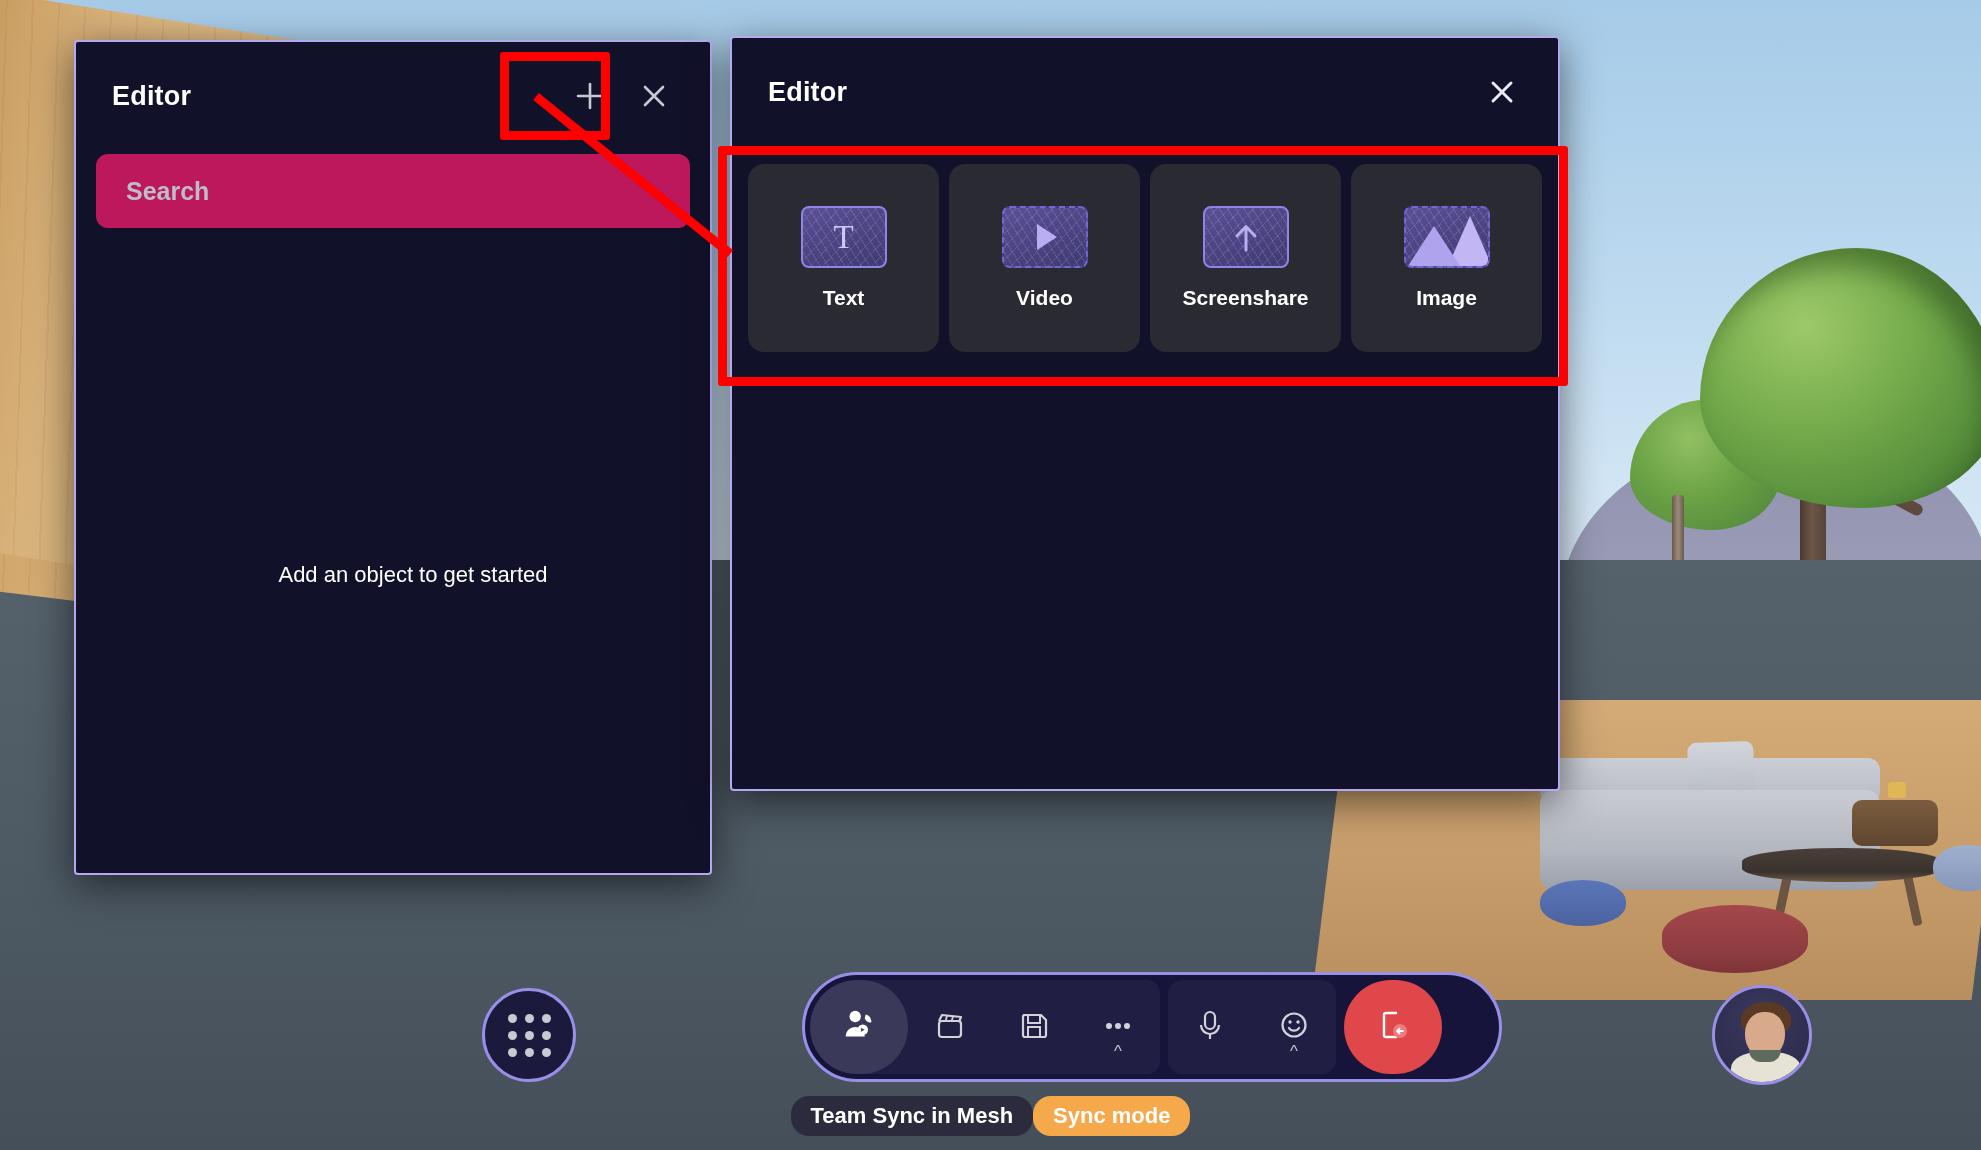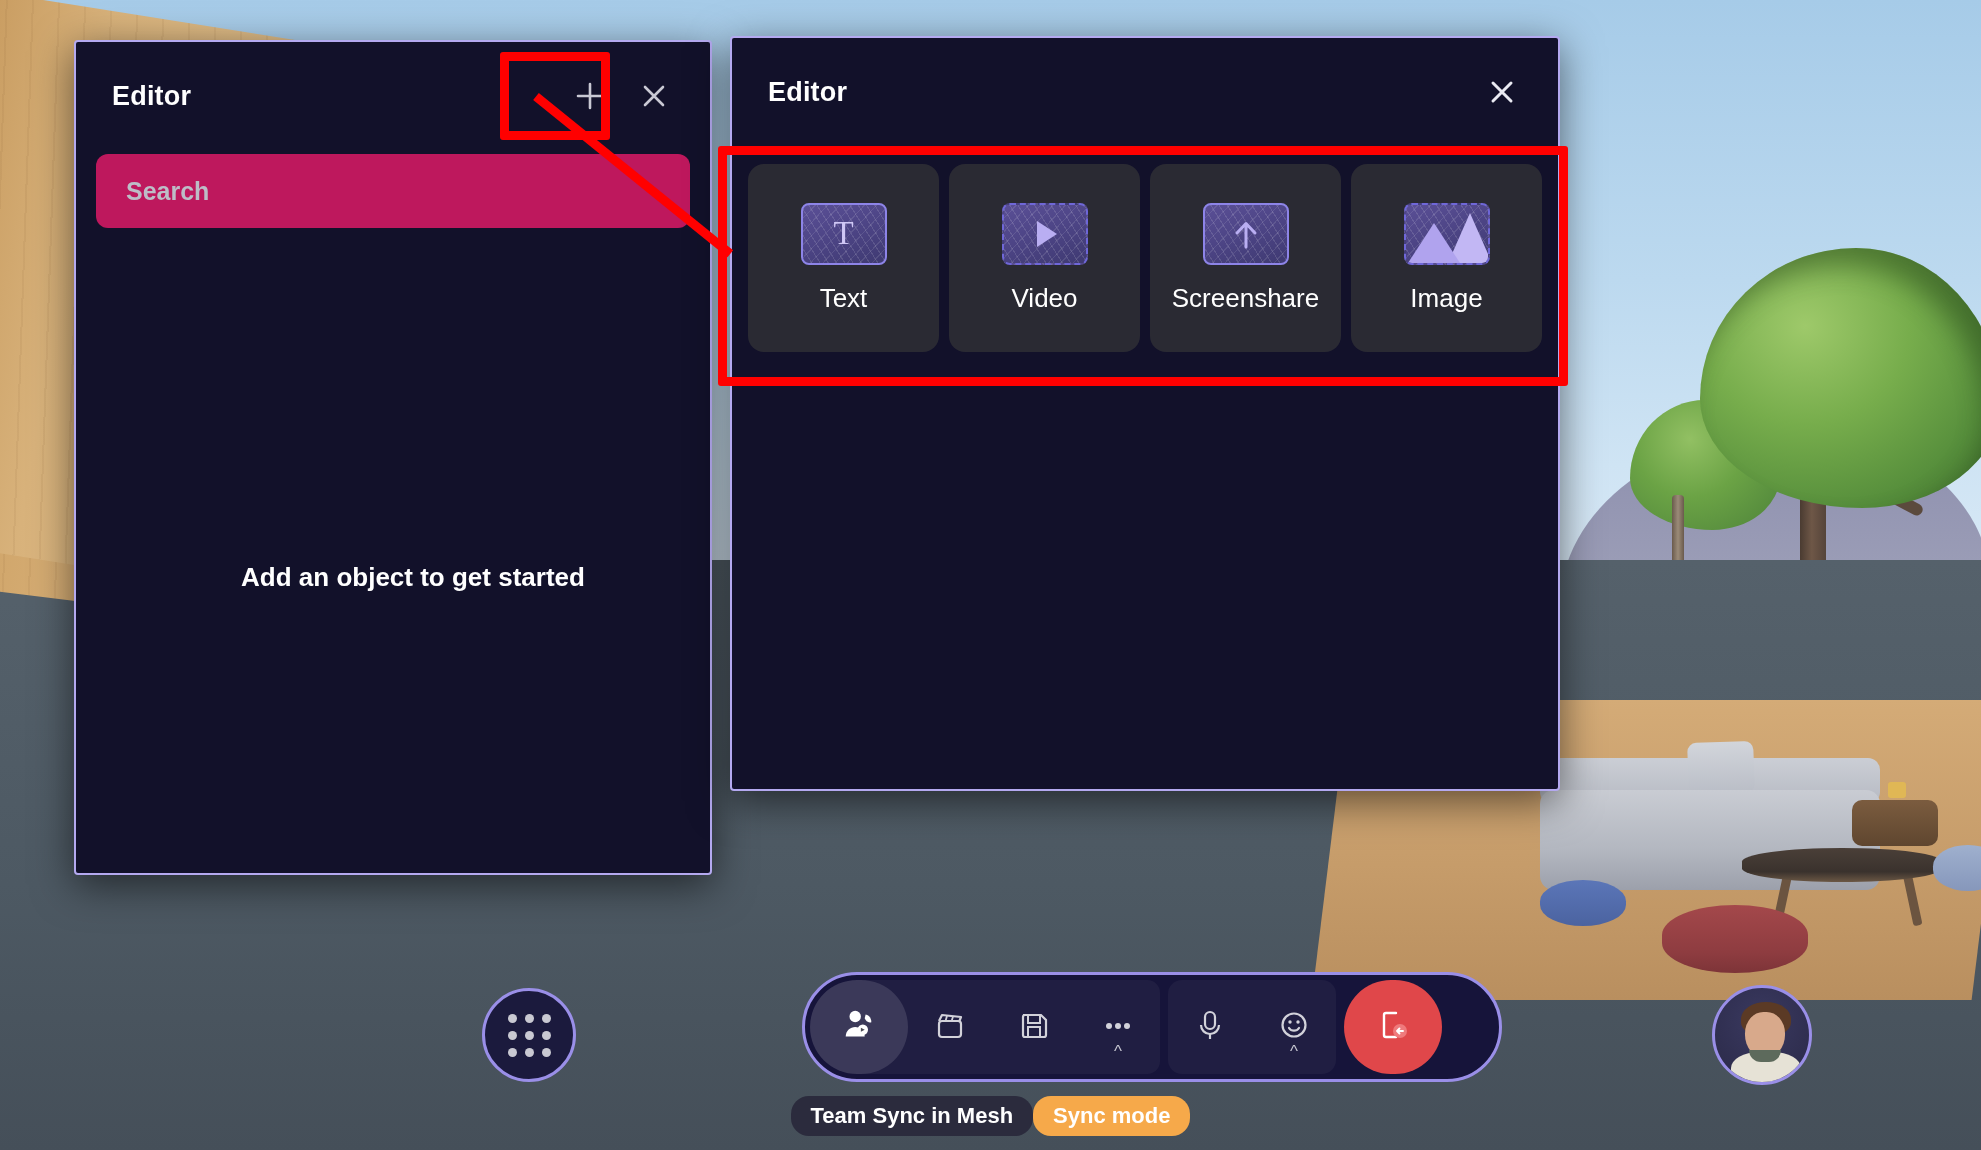--- a/index.html
+++ b/index.html
@@ -189,22 +189,22 @@
     border-radius: 12px;
     display: flex; align-items: center;
     padding: 0 30px;
   }
   .search-box .ph { color: #bdbdc7; font-size: 25px; font-weight: bold; }
 
   .editor-empty {
     position: absolute; left: 0; right: 0; top: 520px;
     text-align: center;
     color: #ffffff;
-    font-size: 26px;
-    font-weight: bold;
+    font-size: 22px;
+    font-weight: normal;
     margin-left: 40px;
   }
 
   
   .catalog-body { padding: 18px 16px 0 16px; }
   .catalog-grid { display: flex; gap: 10px; }
   .cat-tile {
     flex: 1;
     height: 188px;
     background: #2a2a33;
@@ -219,21 +219,21 @@
     background:
       repeating-linear-gradient(58deg, rgba(255,255,255,.12) 0 1px, rgba(0,0,0,0) 1px 7px),
       repeating-linear-gradient(-47deg, rgba(255,255,255,.10) 0 1px, rgba(0,0,0,0) 1px 9px),
       linear-gradient(160deg,#5a4f96 0%, #4b4383 55%, #3f3a72 100%);
     display: flex; align-items: center; justify-content: center;
     overflow: hidden;
     position: relative;
   }
   .cat-thumb.solid { border: 2px solid #8d84e8; }
   .cat-thumb.dashed { border: 2px dashed #6f67d8; }
-  .cat-label { color: #fff; font-size: 26px; font-weight: normal; }
+  .cat-label { color: #fff; font-size: 21px; font-weight: bold; }
 
   .glyph-T {
     color: #cfc7f5; font-size: 33px; font-family: "Liberation Serif", serif; line-height: 1;
   }
   .glyph-play {
     width: 0; height: 0;
     border-left: 20px solid #b9aef2;
     border-top: 13px solid transparent;
     border-bottom: 13px solid transparent;
     margin-left: 5px;

